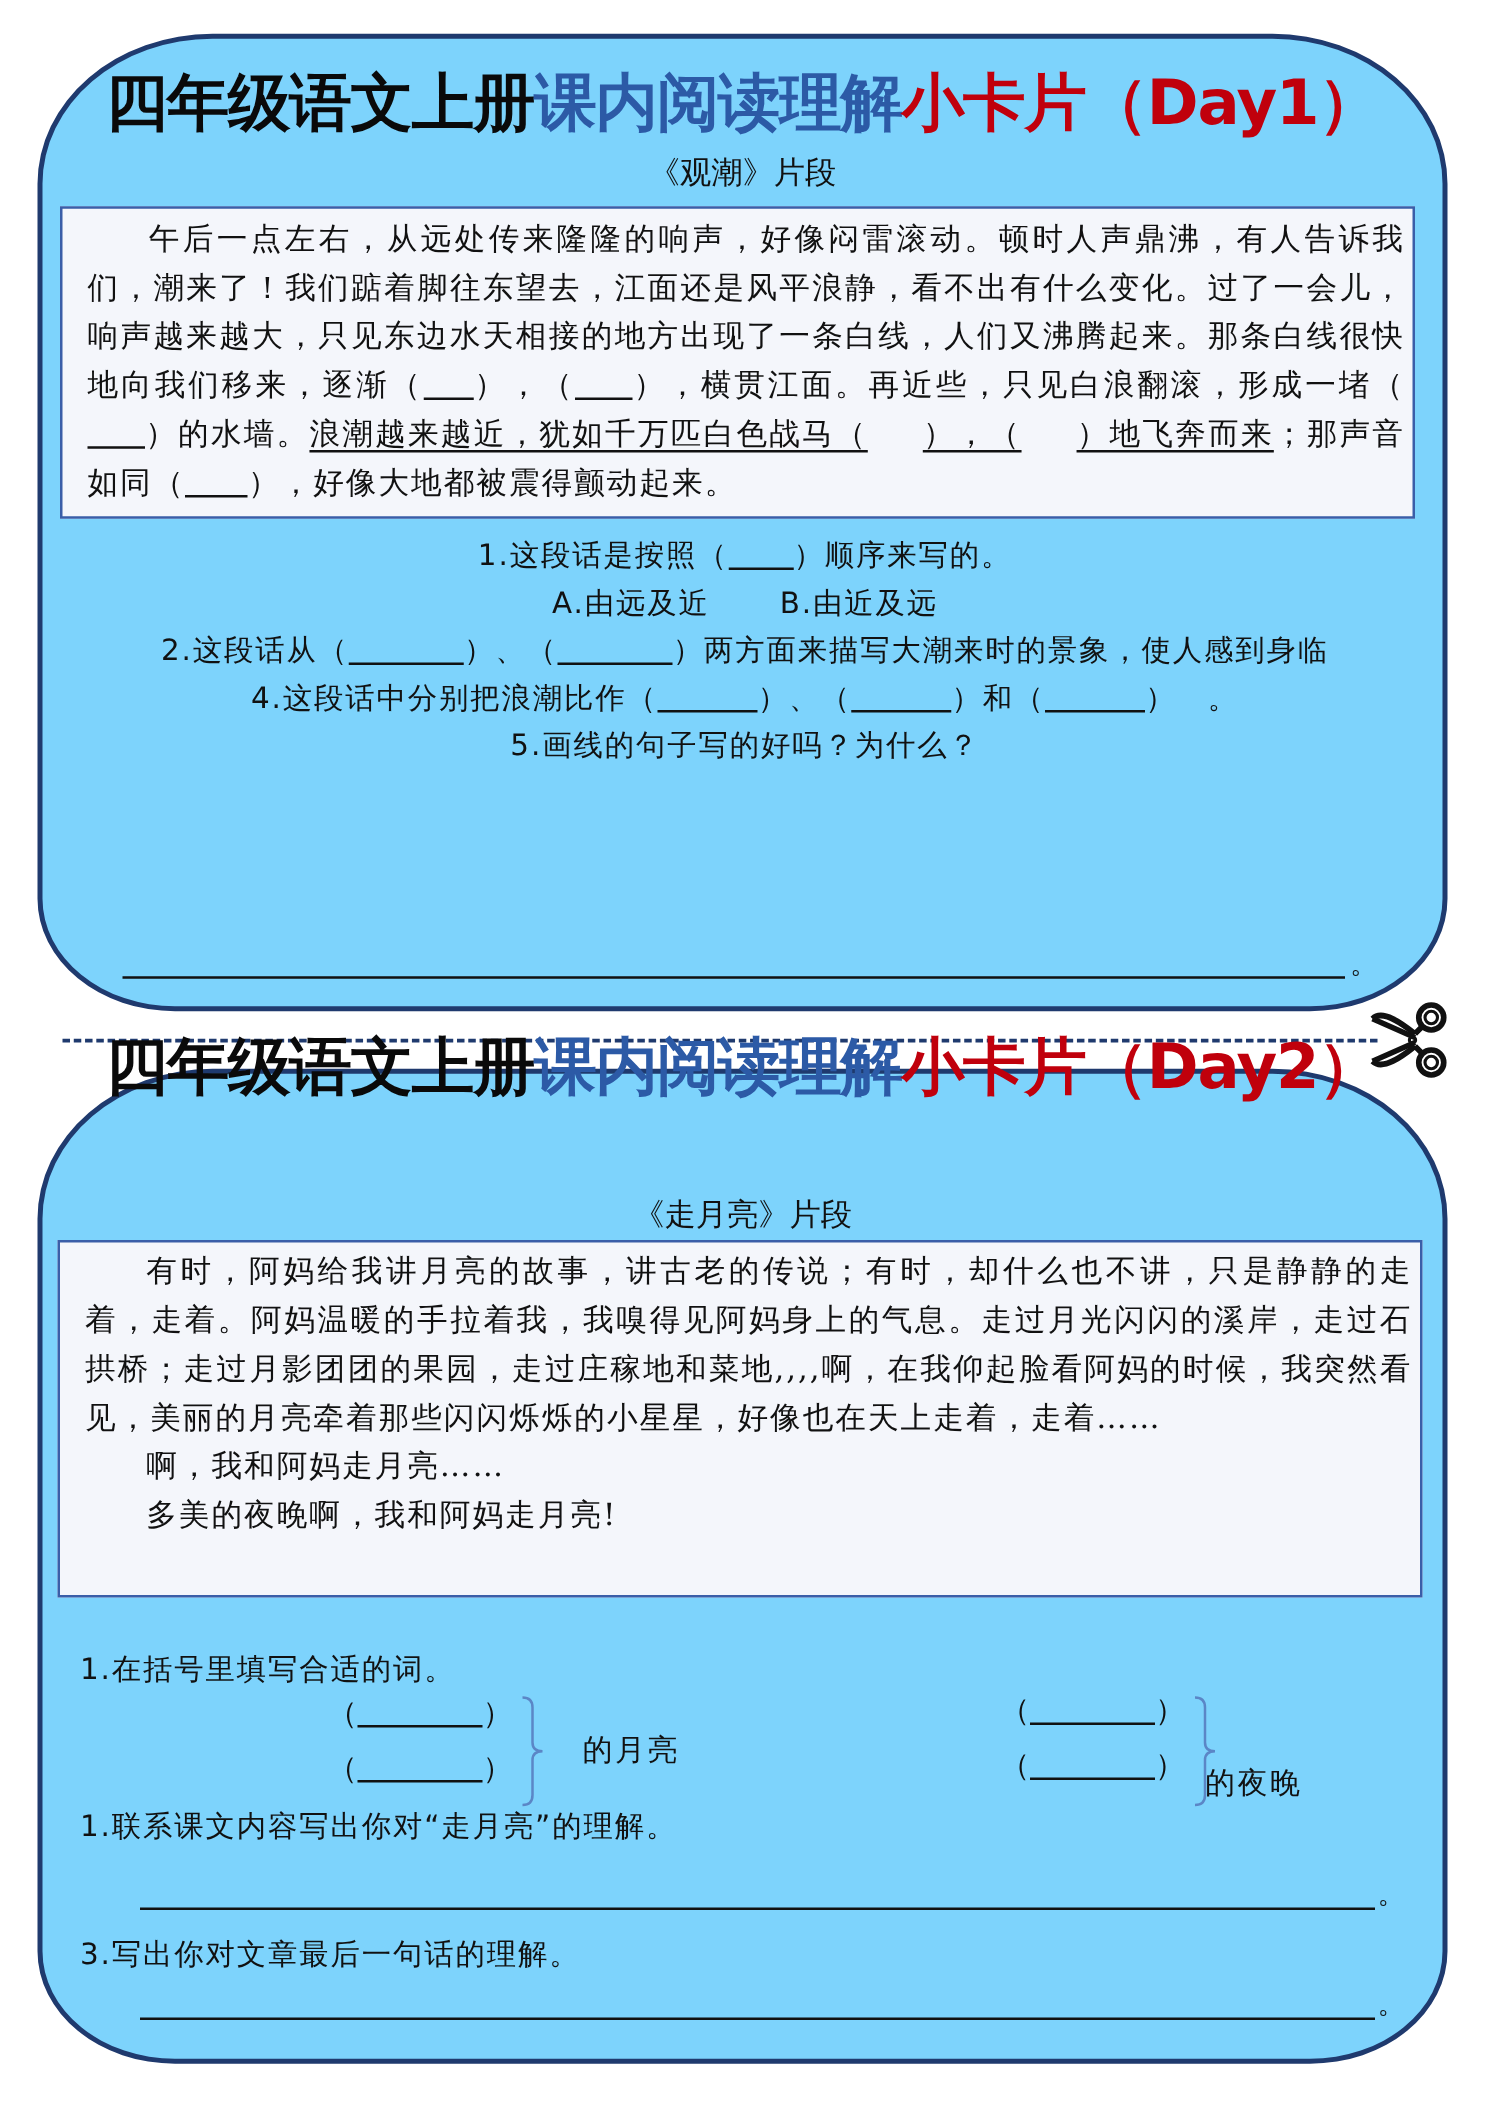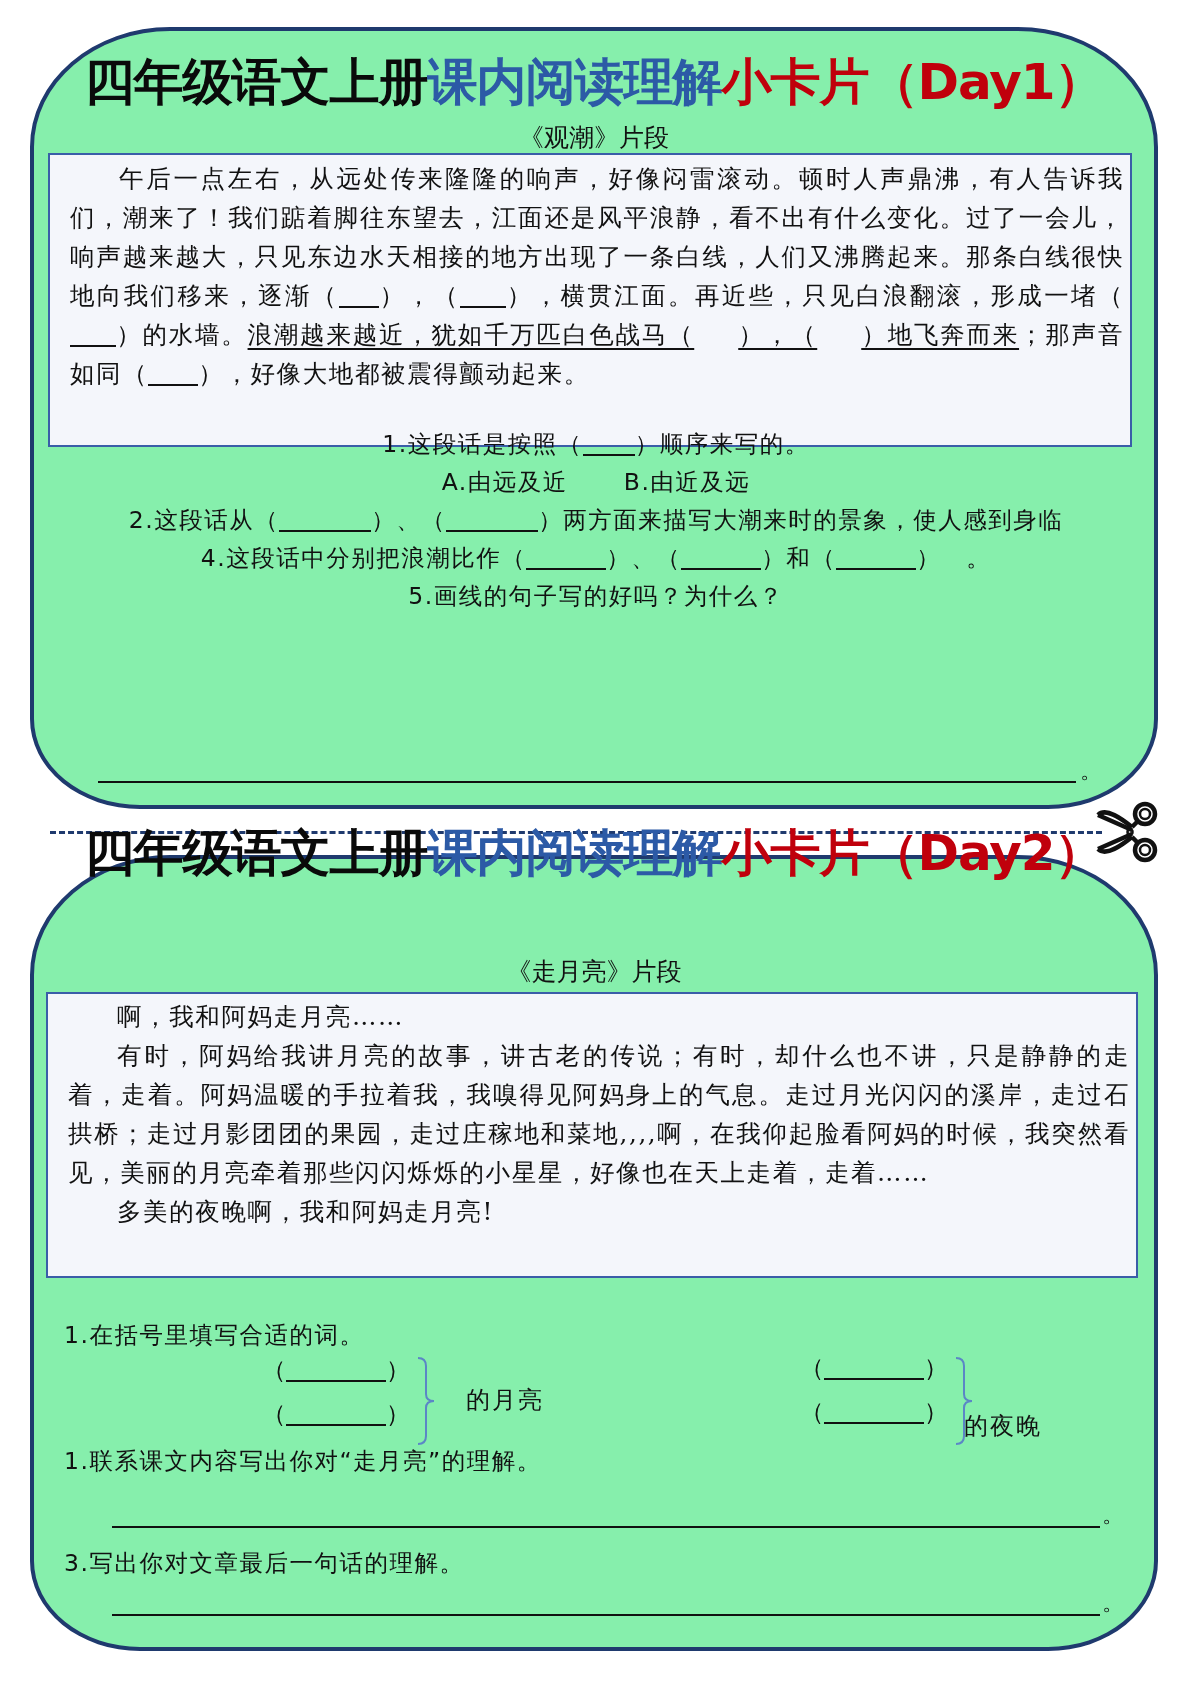--- a/index.html
+++ b/index.html
@@ -1,19 +1,19 @@
 <!DOCTYPE html>
 <html><head>
 <meta charset="utf-8">
 <style>
   html,body{margin:0;padding:0;background:#ffffff;}
   body{width:1191px;height:1684px;position:relative;overflow:hidden;
        font-family:"DejaVu Serif","Liberation Serif",serif;color:#111;}
   .card{position:absolute;left:30px;width:1128px;border:4px solid #1f3a6e;
-        border-radius:140px 140px 110px 110px / 120px 120px 90px 90px;background:#86efac;box-sizing:border-box;}
+        border-radius:140px 140px 110px 110px / 120px 120px 90px 90px;background:#7dd3fc;box-sizing:border-box;}
   #card1{top:27px;height:782px;}
   #card2{top:855px;height:796px;}
   .title{position:absolute;left:0;right:0;text-align:center;font-family:"DejaVu Sans","Liberation Sans",sans-serif;
          font-weight:bold;font-size:50px;letter-spacing:-1px;white-space:nowrap;}
   .title .t-black{color:#0a0a0a;}
   .title .t-blue{color:#2c5aa6;}
   .title .t-red{color:#c0000c;}
   .subtitle{position:absolute;left:0;right:0;text-align:center;font-size:25px;color:#111;}
   .passage{position:absolute;left:14px;right:22px;background:#f4f6fb;border:2px solid #3a5ea8;
            box-sizing:border-box;padding:4px 6px 4px 20px;font-size:24.5px;line-height:39px;
@@ -35,21 +35,21 @@
 </style>
 </head>
 <body>
 
 <div class="card" id="card1">
   <div class="title" style="top:18px;">
     <span class="t-black">四年级语文上册</span><span class="t-blue">课内阅读理解</span><span class="t-red">小卡片（Day1）</span>
   </div>
   <div class="subtitle" style="top:90px;">《观潮》片段</div>
 
-  <div class="passage" style="top:122px;height:294px;">
+  <div class="passage" style="top:134px;height:250px;">
     <p><span>午后一点左右，从远处传来隆隆的响声，好像闷雷滚动。顿时人声鼎沸，有人告诉我们，潮来了！我们踮着脚往东望去，江面还是风平浪静，看不出有什么变化。过了一会儿，响声越来越大，只见东边水天相接的地方出现了一条白线，人们又沸腾起来。那条白线很快地向我们移来，逐渐（</span><span class="blank" style="width:40px"></span><span>），（</span><span class="blank" style="width:46px"></span><span>），横贯江面。再近些，只见白浪翻滚，形成一堵（</span><span class="blank" style="width:46px"></span><span>）的水墙。</span><span class="u"><span>浪潮越来越近，犹如千万匹白色战马（</span><span style="display:inline-block;width:44px"></span><span>），（</span><span style="display:inline-block;width:44px"></span><span>）地飞奔而来</span></span><span>；那声音如同（</span><span class="blank" style="width:50px"></span><span>），好像大地都被震得颤动起来。</span></p>
   </div>
 
   <div class="q" style="top:394px;">
     <div><span>1.这段话是按照（</span><span class="blank" style="width:52px"></span><span>）顺序来写的。</span></div>
     <div><span>A.由远及近</span><span style="display:inline-block;width:56px"></span><span>B.由近及远</span></div>
     <div><span>2.这段话从（</span><span class="blank" style="width:92px"></span><span>）、（</span><span class="blank" style="width:92px"></span><span>）两方面来描写大潮来时的景象，使人感到身临</span></div>
     <div><span>4.这段话中分别把浪潮比作（</span><span class="blank" style="width:80px"></span><span>）、（</span><span class="blank" style="width:80px"></span><span>）和（</span><span class="blank" style="width:80px"></span><span>）　。</span></div>
     <div>5.画线的句子写的好吗？为什么？</div>
   </div>
@@ -77,22 +77,22 @@
 <div class="card" id="card2">
   <div class="title" style="top:-34px;position:relative;height:0;"></div>
   <div class="title" style="top:-30px;"></div>
 </div>
 <div class="title" style="top:820px;left:30px;width:1128px;right:auto;">
   <span class="t-black">四年级语文上册</span><span class="t-blue">课内阅读理解</span><span class="t-red">小卡片（Day2）</span>
 </div>
 <div class="subtitle" style="top:955px;left:30px;width:1128px;right:auto;">《走月亮》片段</div>
 
 <div class="passage" style="left:46px;right:auto;width:1092px;top:992px;height:286px;padding-top:3px;">
+  <p>有时，阿妈给我讲月亮的故事，讲古老的传说；有时，却什么也不讲，只是静静的走着，走着。阿妈温暖的手拉着我，我嗅得见阿妈身上的气息。走过月光闪闪的溪岸，走过石拱桥；走过月影团团的果园，走过庄稼地和菜地,,,,啊，在我仰起脸看阿妈的时候，我突然看见，美丽的月亮牵着那些闪闪烁烁的小星星，好像也在天上走着，走着……</p>
   <p>啊，我和阿妈走月亮……</p>
-  <p>有时，阿妈给我讲月亮的故事，讲古老的传说；有时，却什么也不讲，只是静静的走着，走着。阿妈温暖的手拉着我，我嗅得见阿妈身上的气息。走过月光闪闪的溪岸，走过石拱桥；走过月影团团的果园，走过庄稼地和菜地,,,,啊，在我仰起脸看阿妈的时候，我突然看见，美丽的月亮牵着那些闪闪烁烁的小星星，好像也在天上走着，走着……</p>
   <p>多美的夜晚啊，我和阿妈走月亮!</p>
 </div>
 
 <div class="q" style="left:64px;top:1316px;">1.在括号里填写合适的词。</div>
 
 <div class="paren-row" style="left:262px;top:1354px;">
   <span>（</span><span class="blank"></span><span>）</span>
 </div>
 <div class="paren-row" style="left:262px;top:1398px;">
   <span>（</span><span class="blank"></span><span>）</span>

